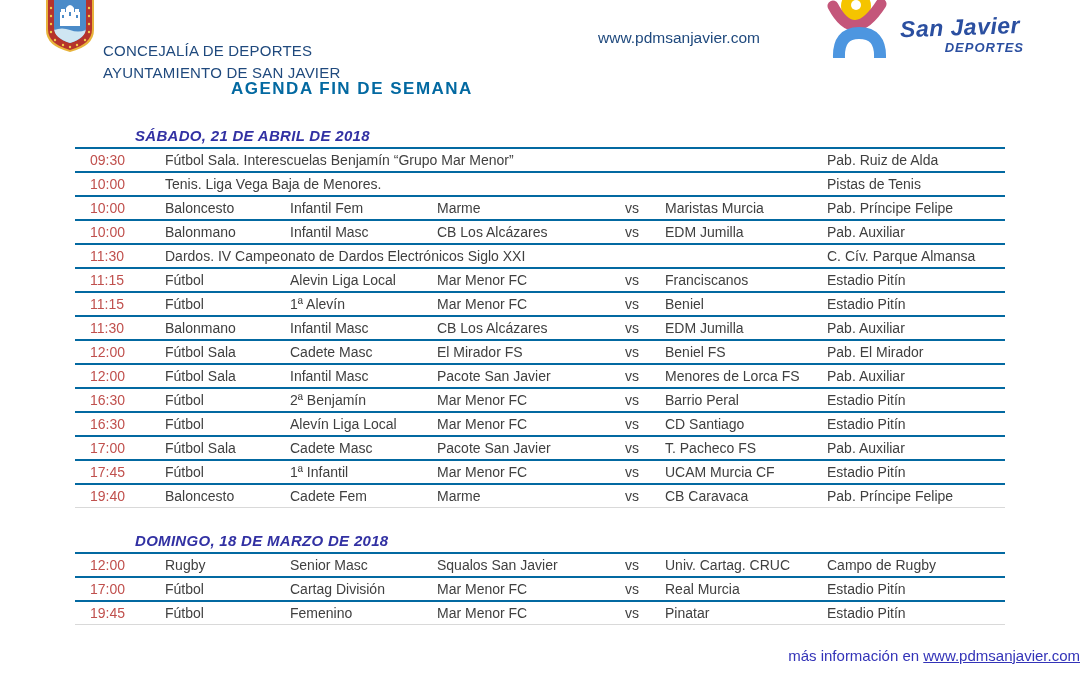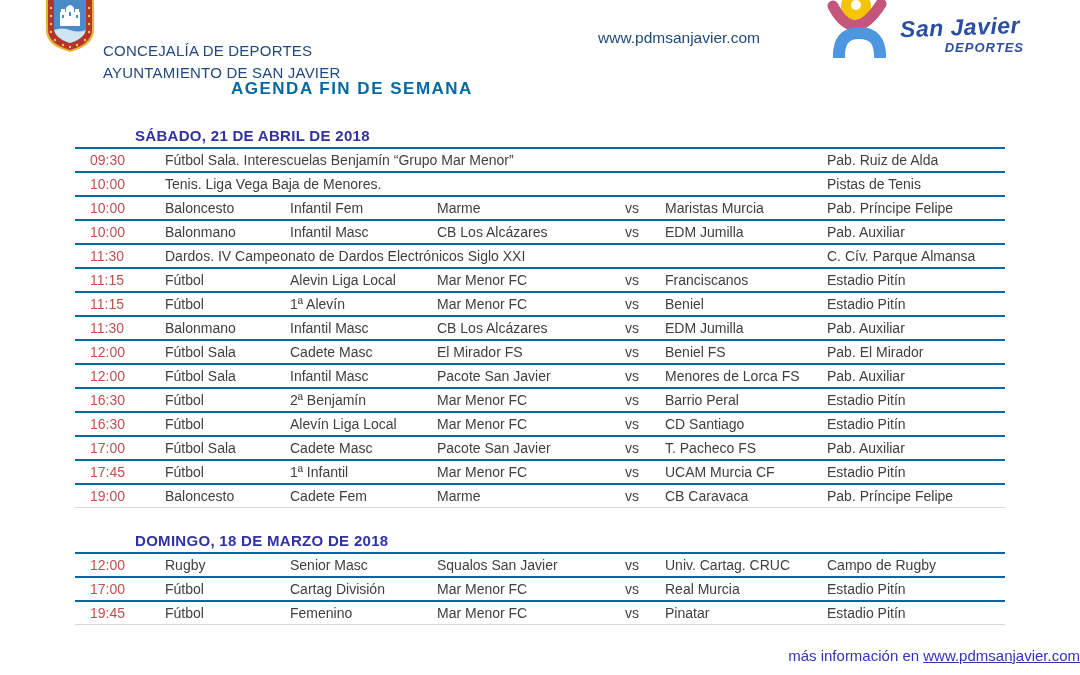--- a/index.html
+++ b/index.html
@@ -13,21 +13,21 @@
   .site-top { position:absolute; left:598px; top:29px; color:#1F497D; font-size:15.5px; text-decoration:none; }
   .logo { position:absolute; left:826px; top:0; width:200px; height:58px; }
   .logo-figure { position:absolute; left:0; top:0; width:70px; height:58px; }
   .logo-name { position:absolute; left:74px; top:14px; width:126px; color:#2B4FA0; font-size:23px; font-weight:700; font-style:italic; letter-spacing:0.5px; transform:rotate(-2deg); white-space:nowrap; }
   .logo-sub { position:absolute; right:2px; top:40px; color:#2B4FA0; font-size:13px; font-weight:700; font-style:italic; letter-spacing:1px; }
 
   .doc-title { position:absolute; left:205px; top:79px; color:#0369a1; font-size:17px; font-weight:700; letter-spacing:1.5px;margin-left:26px; }
 
   
   .agenda { position:absolute; left:75px; top:124px; width:930px; }
-  .section-heading { height:23px; padding-left:60px; color:#3231A3; font-size:15px; font-weight:700; letter-spacing:0.3px; display:flex; align-items:center; }
+  .section-heading { height:23px; padding-left:60px; color:#3231A3; font-size:15px; font-weight:700; letter-spacing:0.3px; display:flex; align-items:center;font-style:italic; }
   .section-rows { border-bottom:1px solid #D9D9D9; }
   .section + .section { margin-top:21px; }
   .row { display:grid; grid-template-columns:90px 125px 147px 188px 40px 162px 178px; height:24px; align-items:center; border-top:2px solid #0369a1; font-size:14px; color:#404040; }
   .row .c { white-space:nowrap; }
   .row .time { padding-left:15px; color:#C0504D; }
   .row .span-desc { grid-column:2 / 7; }
 
   
   .footer { position:absolute; left:0; top:647px; width:100%; text-align:right; font-size:15px; color:#3333B8; }
   .footer a { color:#3333B8; text-decoration:underline; }
@@ -221,21 +221,21 @@
     <span class="c time">17:45</span>
     <span class="c sport">Fútbol</span>
     <span class="c cat">1ª Infantil</span>
     <span class="c home">Mar Menor FC</span>
     <span class="c vs">vs</span>
     <span class="c away">UCAM Murcia CF</span>
     <span class="c venue">Estadio Pitín</span>
   </div>
 
   <div class="row">
-    <span class="c time">19:00</span>
+    <span class="c time">19:40</span>
     <span class="c sport">Baloncesto</span>
     <span class="c cat">Cadete Fem</span>
     <span class="c home">Marme</span>
     <span class="c vs">vs</span>
     <span class="c away">CB Caravaca</span>
     <span class="c venue">Pab. Príncipe Felipe</span>
   </div>
 </div>
   </div>
 

